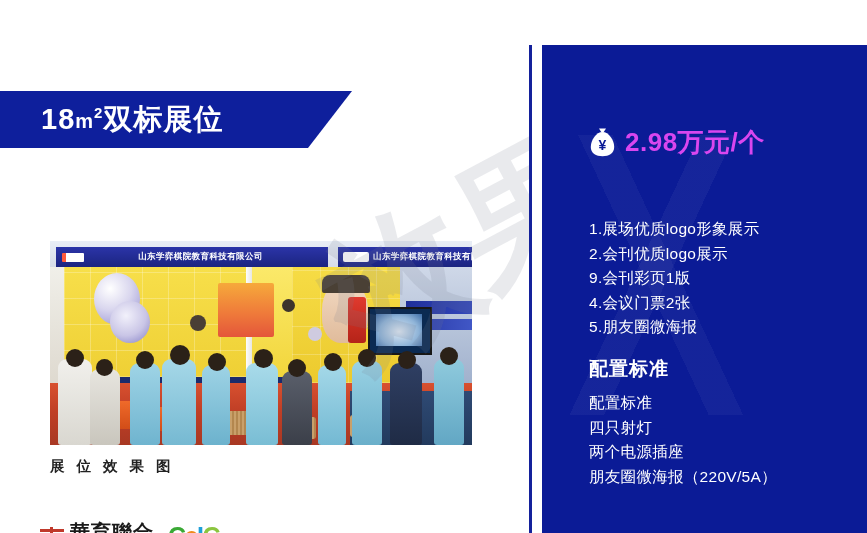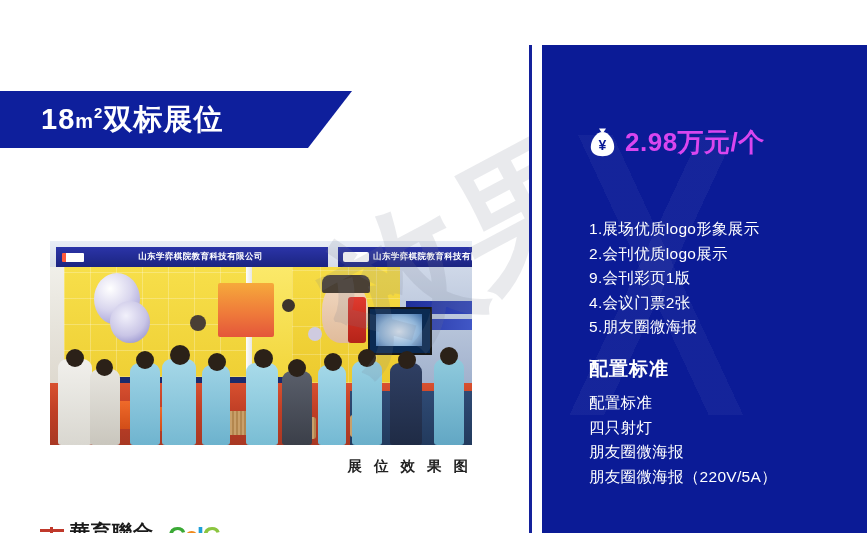--- a/index.html
+++ b/index.html
@@ -216,21 +216,21 @@
     position: absolute;
     background: repeating-linear-gradient(90deg,#c9a06a 0 2px,#b3874f 2px 4px);
     border-radius: 3px;
   }
 
   
   #photo-caption {
     position: absolute;
     left: 50px; top: 412px;
     width: 422px;
-    text-align: right;
+    text-align: left;
     color: #222222;
     font-size: 14.5px;
     font-weight: bold;
     letter-spacing: 4px;
   }
 
   
   #logo-row {
     position: absolute;
     left: 40px; top: 479px;
@@ -482,18 +482,18 @@
       <li>2.会刊优质logo展示</li>
       <li>9.会刊彩页1版</li>
       <li>4.会议门票2张</li>
       <li>5.朋友圈微海报</li>
     </ul>
 
     <div class="section-title" id="cfg-title">配置标准</div>
     <ul class="item-list" id="cfg-list">
       <li>配置标准</li>
       <li>四只射灯</li>
-      <li>朋友圈微海报</li>
+      <li>两个电源插座</li>
       <li>朋友圈微海报（220V/5A）</li>
     </ul>
   </div>
 
 </div>
 
 </body></html>

